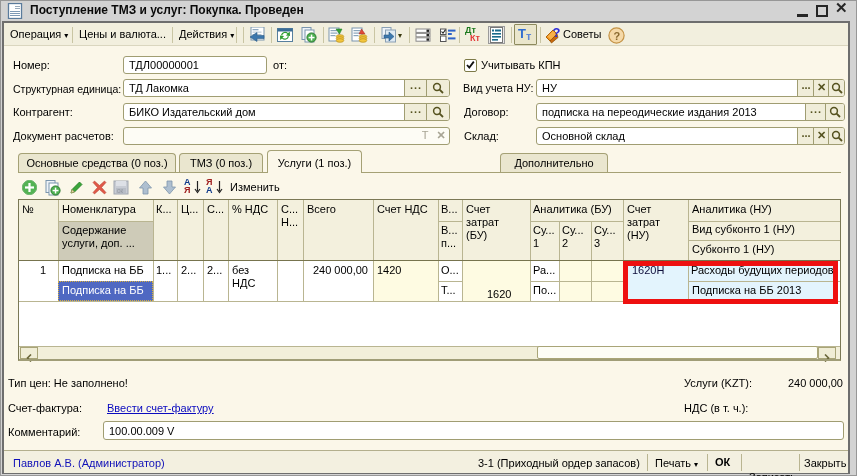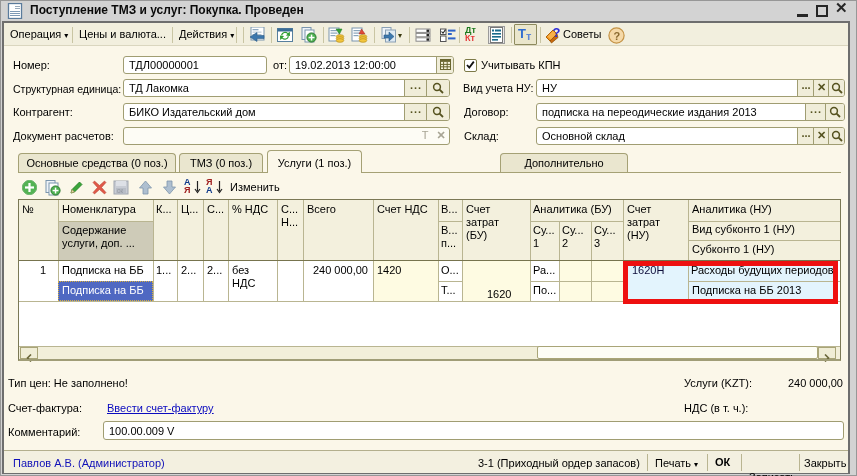--- a/index.html
+++ b/index.html
@@ -120,21 +120,21 @@
     <rect x="0.5" y="2" width="5.5" height="5.5" fill="#fff" stroke="#555"></rect>
     <path d="M1.5 4.5 L3 6.2 L5.5 2.6" stroke="#222" stroke-width="1.1" fill="none"></path>
     <rect x="0.5" y="9" width="5.5" height="5.5" fill="#fff" stroke="#555"></rect>
     <rect x="8" y="2.6" width="7.5" height="2" fill="#2e63c8"></rect>
     <rect x="8" y="6" width="3.8" height="2" fill="#2e63c8"></rect>
     <rect x="8" y="10.4" width="7.5" height="2" fill="#2e63c8"></rect>
   </svg>
   <div class="sep" style="left:459px;"></div>
 
   <div class="abs" style="left:465px;top:26px;width:18px;height:18px;font-size:9px;font-weight:bold;line-height:8px;">
-    <span style="color:#1e7a1e;">Дт</span><br><span style="color:#e43a3a;">Кт</span>
+    <span style="color:#1e7a1e;">Дт</span><br><span style="color:#e43a3a;margin-left:5px;">Кт</span>
   </div>
 
   <svg class="abs" style="left:488px;top:26px;" width="17" height="18" viewBox="0 0 17 18">
     <rect x="0.5" y="0.5" width="16" height="17" fill="#e8e8e8" stroke="#9a9a9a"></rect>
     <rect x="2.5" y="1.5" width="12" height="15" fill="#fff" stroke="#777"></rect>
     <rect x="4" y="3.5" width="2" height="2" fill="#1a6a8a"></rect>
       <rect x="7" y="3.5" width="6" height="2" fill="#1a6a8a"></rect>
     <rect x="4" y="7" width="9" height="1.6" fill="#1a6a8a"></rect>
     <rect x="4" y="10" width="9" height="1.6" fill="#1a6a8a"></rect>
     <rect x="4" y="13" width="6" height="1.6" fill="#1a6a8a"></rect>
@@ -158,35 +158,20 @@
   <svg class="abs" style="left:608px;top:27px;" width="17" height="17" viewBox="0 0 17 17">
     <circle cx="8.5" cy="8.5" r="7.6" fill="#f5d9a8" stroke="#c49244" stroke-width="1.2"></circle>
     <text x="5.5" y="12.5" font-size="11" font-weight="bold" fill="#8a6a30" font-family="Liberation Sans">?</text>
   </svg>
 
   <div class="lbl" style="left:13px;top:59px;">Номер:</div>
   <div class="inp" style="left:123px;top:56px;width:144px;height:18px;">
       <span class="tx">ТДЛ00000001</span>
     </div>
   <div class="lbl" style="left:273px;top:59px;">от:</div>
-  <div class="inp" style="left:289px;top:56px;width:165px;height:18px;">
-      <span class="tx">19.02.2013 12:00:00</span>
-    <div class="fbtn" style="right:0;width:16px;border-radius:0 2px 2px 0;">
-      <svg width="11" height="11" viewBox="0 0 11 11" style="margin-top:2px;">
-        <rect x="0.5" y="0.5" width="10" height="10" fill="#f7f3da" stroke="#6a6630"></rect>
-        <rect x="0.5" y="0.5" width="10" height="2.4" fill="#6a6630"></rect>
-        <g stroke="#6a6630" stroke-width="1">
-            <line x1="0" y1="5.4" x2="11" y2="5.4"></line>
-            <line x1="0" y1="7.8" x2="11" y2="7.8"></line>
-            <line x1="3.6" y1="3" x2="3.6" y2="11"></line>
-            <line x1="7.2" y1="3" x2="7.2" y2="11"></line>
-          </g>
-      </svg>
-    </div>
-  </div>
   <div class="lbl" style="left:13px;top:83px;font-size:10.5px;">Структурная единица:</div>
   <div class="inp" style="left:123px;top:79px;width:327px;height:18px;">
       <span class="tx">ТД Лакомка</span>
     <div class="fbtn" style="right:22px;width:22px;"><span style="position:relative;top:-1px;font-weight:bold;letter-spacing:1px;">...</span></div>
     <div class="fbtn" style="right:0;width:22px;border-radius:0 2px 2px 0;">
       <svg width="12" height="12" viewBox="0 0 12 12" style="margin-top:2px;">
           <circle cx="5" cy="5" r="3.4" fill="none" stroke="#55521f" stroke-width="1.5"></circle>
           <line x1="7.6" y1="7.6" x2="11" y2="11" stroke="#55521f" stroke-width="1.8"></line>
         </svg>
     </div>
@@ -246,21 +231,21 @@
       <svg width="12" height="12" viewBox="0 0 12 12" style="margin-top:2px;">
           <circle cx="5" cy="5" r="3.4" fill="none" stroke="#55521f" stroke-width="1.5"></circle>
           <line x1="7.6" y1="7.6" x2="11" y2="11" stroke="#55521f" stroke-width="1.8"></line>
         </svg>
     </div>
   </div>
 
   <div class="hline" style="left:18px;top:172px;width:823px;background:#a5a175;"></div>
   <div class="abs tab" style="left:18px;top:153px;width:158px;">Основные средства (0 поз.)</div>
   <div class="abs tab" style="left:179px;top:153px;width:84px;">ТМЗ (0 поз.)</div>
-  <div class="abs tab" style="left:500px;top:153px;width:128px;">Дополнительно</div>
+  <div class="abs tab" style="left:500px;top:153px;width:108px;">Дополнительно</div>
   <div class="abs tabact" style="left:267px;top:150px;width:95px;">Услуги (1 поз.)</div>
 
   <svg class="abs" style="left:22px;top:180px;" width="15" height="15" viewBox="0 0 15 15">
     <circle cx="7.5" cy="7.5" r="7" fill="#53b353" stroke="#2c8a2c"></circle>
     <circle cx="7.5" cy="7.5" r="7" fill="none" stroke="#8fd08f" stroke-width="1" opacity="0.7"></circle>
     <rect x="6.4" y="3" width="2.2" height="9" fill="#fff"></rect>
       <rect x="3" y="6.4" width="9" height="2.2" fill="#fff"></rect>
   </svg>
   <svg class="abs" style="left:45px;top:180px;" width="16" height="16" viewBox="0 0 16 16">
     <rect x="1" y="0.5" width="9" height="12" fill="#eef3f8" stroke="#7a95ad"></rect>

